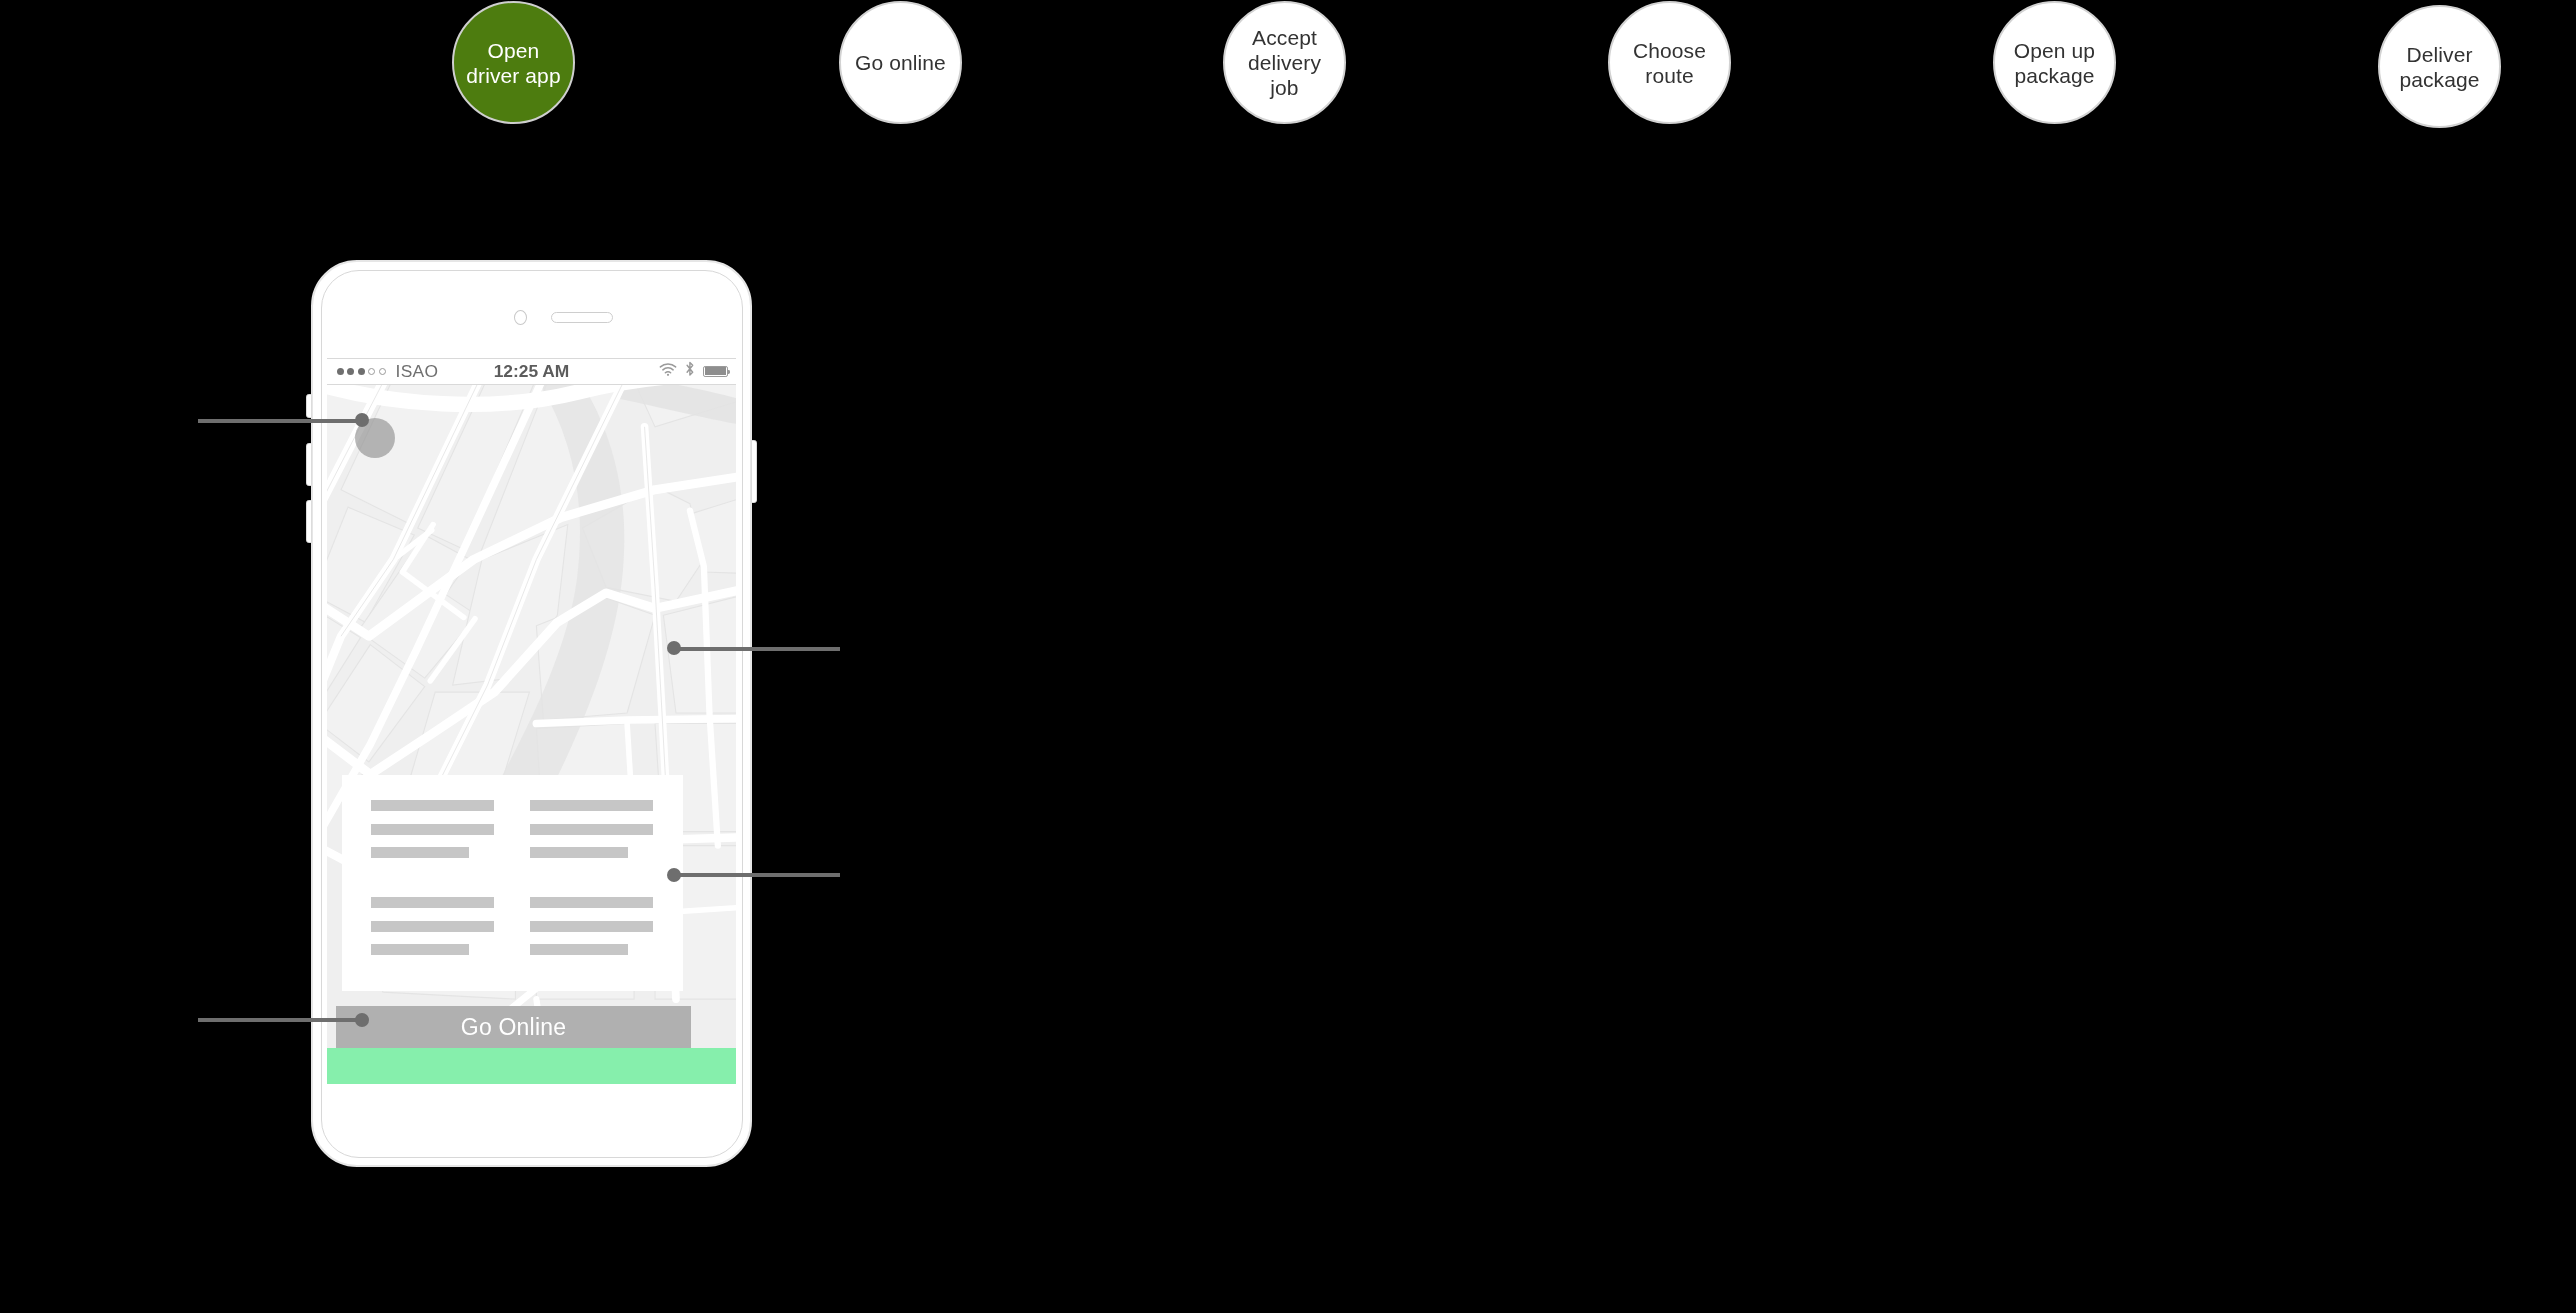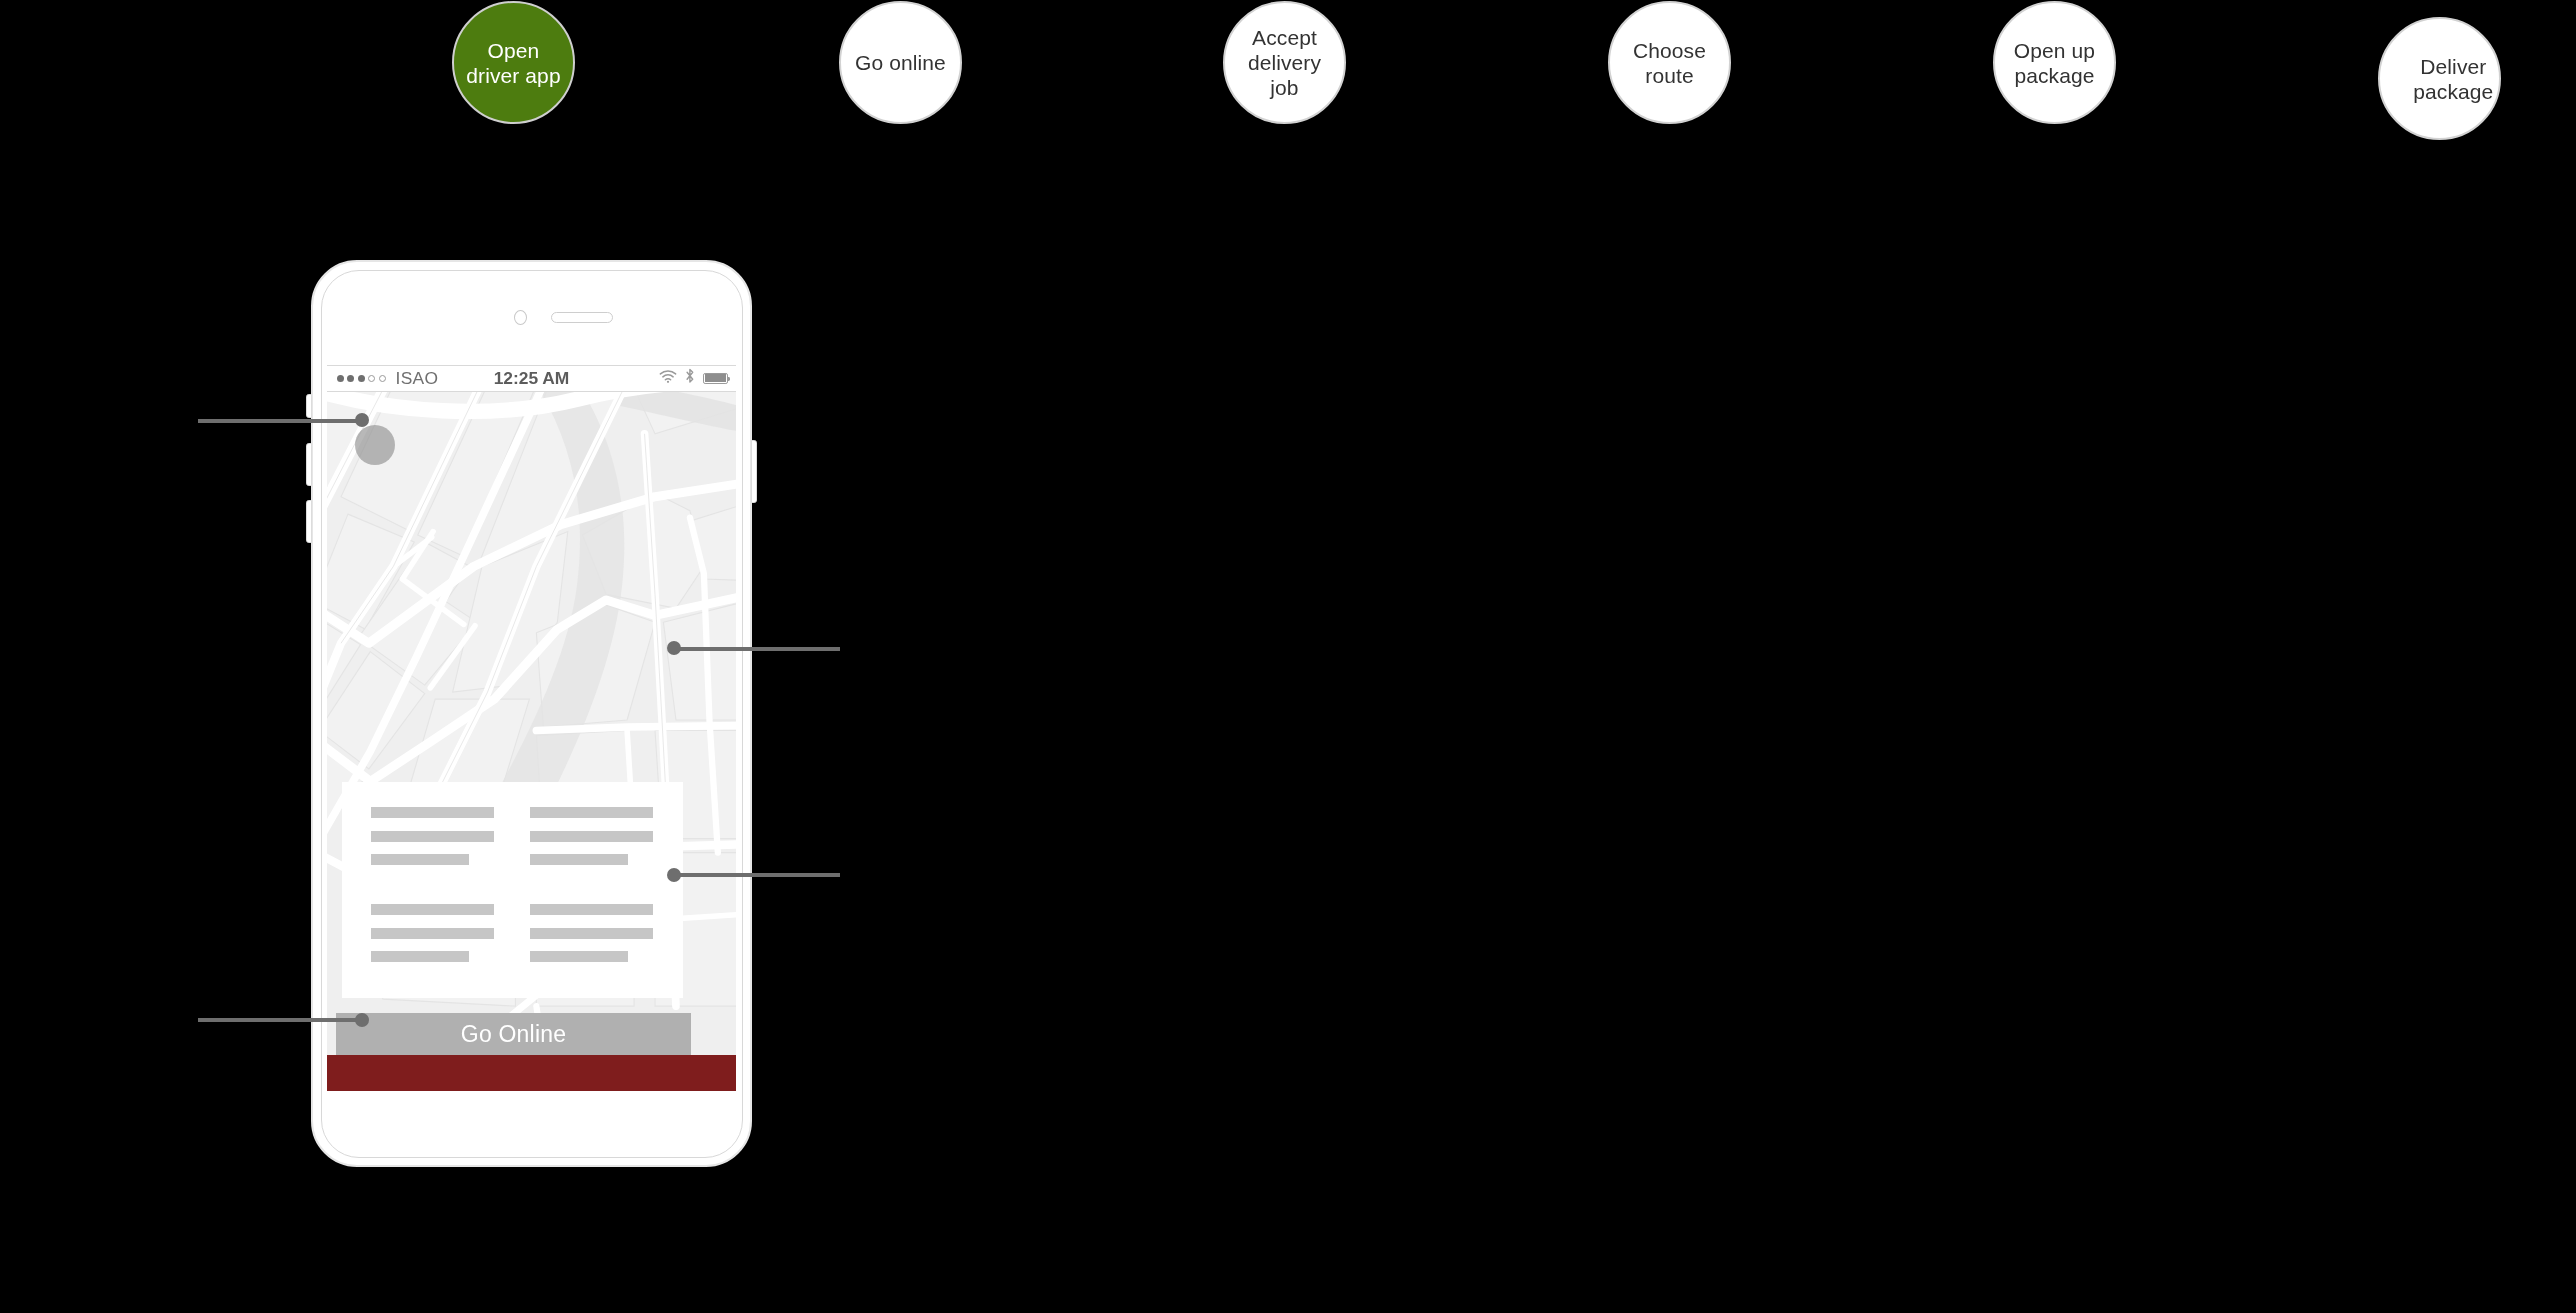--- a/index.html
+++ b/index.html
@@ -44,22 +44,22 @@
     border:1.4px solid #cecece;border-radius:6.3px;box-sizing:border-box;background:#fff;
   }
   .side-btn{position:absolute;background:#ffffff;border:1.4px solid #dcdcdc;box-sizing:border-box;}
   .btn-silent{left:-4.9px;top:134px;width:6.3px;height:24px;border-radius:2.8px 0 0 2.8px;}
   .btn-volup{left:-4.9px;top:183px;width:6.3px;height:43px;border-radius:2.8px 0 0 2.8px;}
   .btn-voldn{left:-4.9px;top:240px;width:6.3px;height:43px;border-radius:2.8px 0 0 2.8px;}
   .btn-power{right:-4.9px;top:180px;width:6.3px;height:63px;border-radius:0 2.8px 2.8px 0;}
 
   
   .screen{
-    position:absolute;left:16px;top:105px;width:409px;height:726px;
-    background:#7f1d1d;overflow:hidden;
+    position:absolute;left:16px;top:98px;width:409px;height:726px;
+    background:#86efac;overflow:hidden;
   }
   
   .statusbar{
     position:absolute;left:0;top:0;width:409px;height:26.5px;
     border-top:0.7px solid #d9d9d9;border-bottom:0.7px solid #d9d9d9;
     background:#ffffff;
     display:flex;align-items:center;color:#6f6f6f;
     font-size:17px;font-weight:bold;box-sizing:border-box;
   }
   .sig{display:flex;align-items:center;gap:3.5px;margin-left:9.8px;}
@@ -129,21 +129,21 @@
   <div class="flow-node" style="left:1608px;top:1.4px;">
     <span class="flow-label">Choose
 route</span>
   </div>
 
   <div class="flow-node" style="left:1993px;top:1.4px;">
     <span class="flow-label">Open up
 package</span>
   </div>
 
-  <div class="flow-node" style="left:2378px;top:17px;justify-content:flex-end;">
+  <div class="flow-node" style="left:2378px;top:5px;">
     <span class="flow-label">Deliver
 package</span>
   </div>
 
 </div>
 
 <div id="phone">
 
   <div class="phone-body"></div>
   <div class="phone-inner-outline"></div>

